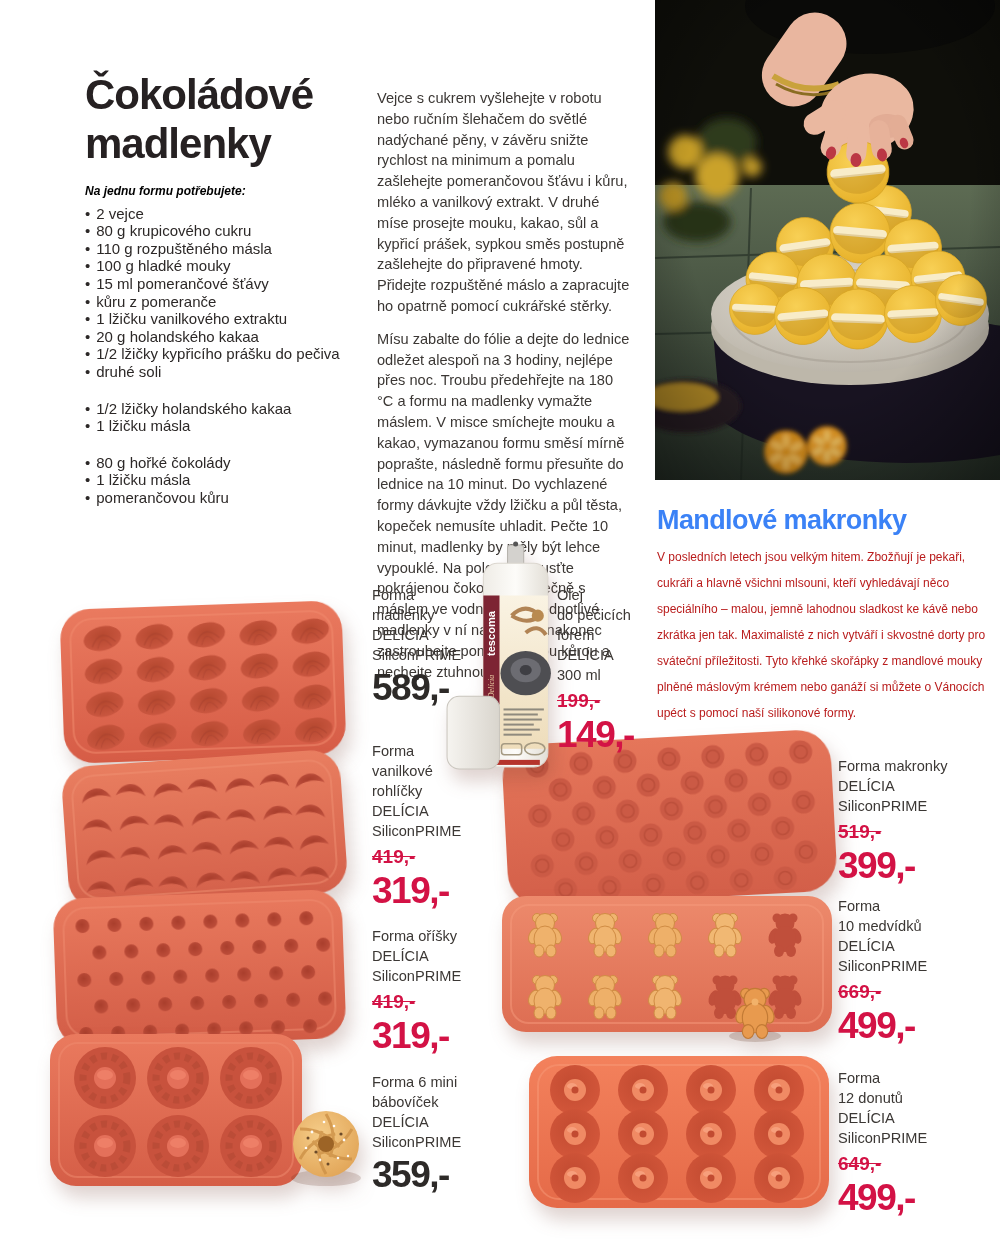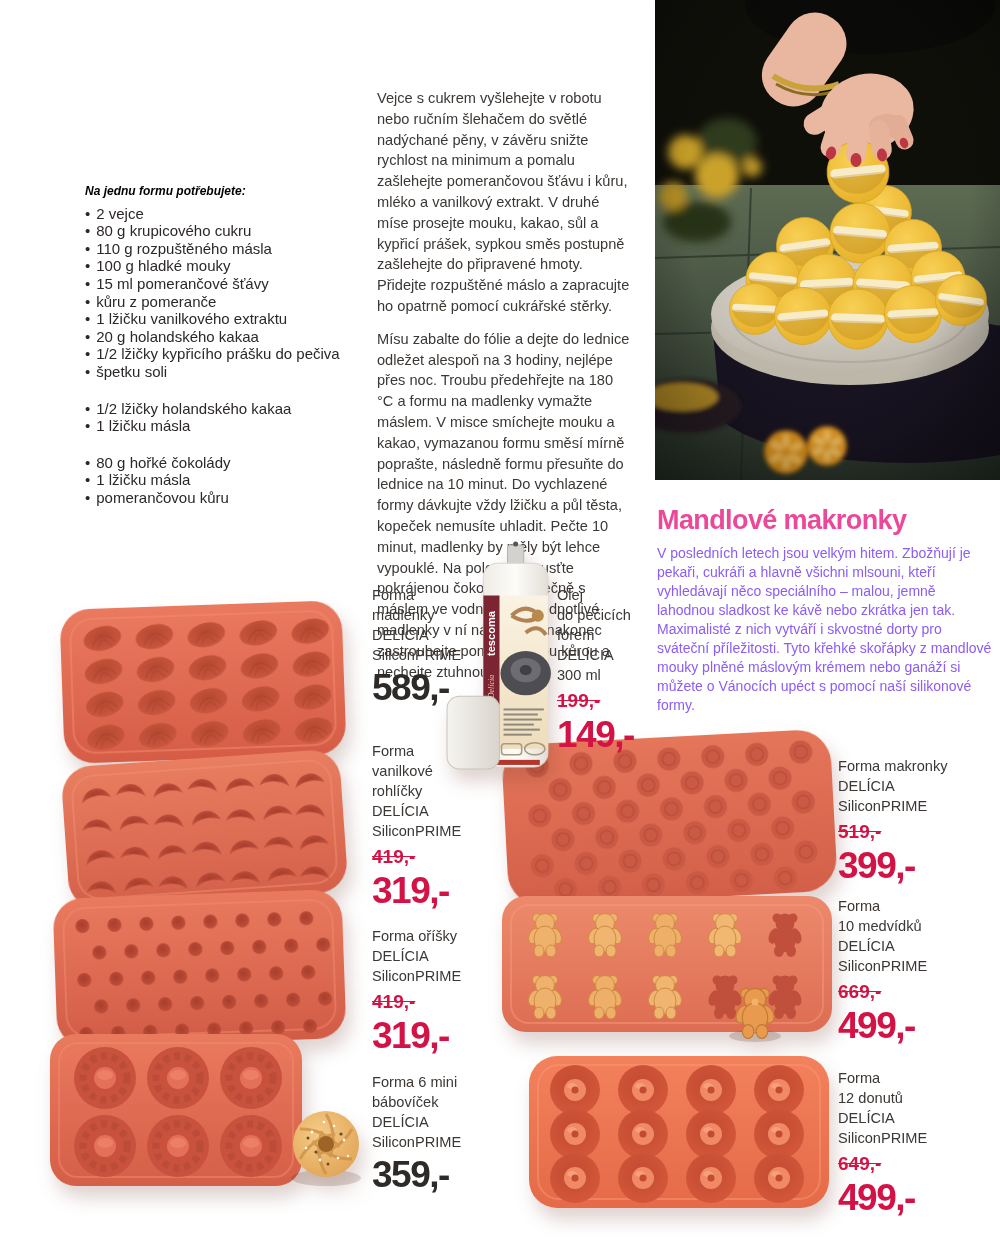--- a/index.html
+++ b/index.html
@@ -6,22 +6,22 @@
   .page{position:relative;width:1000px;height:1250px;background:#fff;overflow:hidden;
         font-family:"Liberation Sans",sans-serif;color:#2e2a28;}
   .abs{position:absolute;}
   .title{font-size:42px;font-weight:800;line-height:49px;letter-spacing:-1px;color:#262122;}
   .grp-h{font-size:12px;font-weight:bold;font-style:italic;margin-bottom:4px;color:#000000;}
   .grp{margin-bottom:19px;}
   .ing{font-size:15px;line-height:17.6px;color:#2c2827;}
   .ing-item .b{margin-right:6px;}
   .bodytxt{font-size:14.6px;line-height:20.8px;color:#3b3734;}
   .bodytxt p{margin:12px;}
-  .sec-title{font-size:27px;font-weight:800;letter-spacing:-0.6px;color:#ec4899;}
-  .mak-body{font-size:14px;line-height:19px;color:#8b5cf6;}
+  .sec-title{font-size:27px;font-weight:800;letter-spacing:-0.6px;color:#3b82f6;}
+  .mak-body{font-size:12px;line-height:26px;color:#b91c1c;}
   .label{font-size:14.6px;line-height:20px;color:#3b3734;}
   .price{font-size:37px;font-weight:bold;letter-spacing:-1.5px;line-height:40px;margin-top:3px;}
   .price.dark{color:#2d2a28;}
   .price.red{color:#d31245;}
   .old{font-size:19px;font-weight:bold;color:#d31245;text-decoration:line-through;line-height:22px;margin-top:5px;}
   .prod{filter:drop-shadow(5px 12px 9px rgba(110,55,40,.22));}
   .tilt-a{transform:rotate(-3deg);}
   .tilt-b{transform:rotate(-4deg);}
   .tilt-c{transform:rotate(-2deg);}
   svg{display:block;}
@@ -149,34 +149,35 @@
             <ellipse cx="172" cy="456" rx="3.5" ry="6"></ellipse>
           <ellipse cx="163" cy="451" rx="3.5" ry="6" transform="rotate(60 163 451)"></ellipse>
             <ellipse cx="164" cy="441" rx="3.5" ry="6" transform="rotate(120 164 441)"></ellipse>
         </g>
       </g>
 
       <rect x="0" y="0" width="345" height="480" fill="url(#hVig)"></rect>
     </svg>
   </div>
 
+  <div class="abs title" style="left:85px;top:70px;width:280px">Čokoládové madlenky</div>
 
   <div class="abs ing" style="left:85px;top:183px;width:285px">
     <div class="grp">
       <div class="grp-h">Na jednu formu potřebujete:</div>
       <div class="ing-item"><span class="b">•</span><span>2 vejce</span></div>
       <div class="ing-item"><span class="b">•</span><span>80 g krupicového cukru</span></div>
       <div class="ing-item"><span class="b">•</span><span>110 g rozpuštěného másla</span></div>
       <div class="ing-item"><span class="b">•</span><span>100 g hladké mouky</span></div>
       <div class="ing-item"><span class="b">•</span><span>15 ml pomerančové šťávy</span></div>
       <div class="ing-item"><span class="b">•</span><span>kůru z pomeranče</span></div>
       <div class="ing-item"><span class="b">•</span><span>1 lžičku vanilkového extraktu</span></div>
       <div class="ing-item"><span class="b">•</span><span>20 g holandského kakaa</span></div>
       <div class="ing-item"><span class="b">•</span><span>1/2 lžičky kypřicího prášku do pečiva</span></div>
-      <div class="ing-item"><span class="b">•</span><span>špetku soli</span></div>
+      <div class="ing-item"><span class="b">•</span><span>druhé soli</span></div>
     </div>
     <div class="grp">
       <div class="ing-item"><span class="b">•</span><span>1/2 lžičky holandského kakaa</span></div>
       <div class="ing-item"><span class="b">•</span><span>1 lžičku másla</span></div>
     </div>
     <div class="grp">
       <div class="ing-item"><span class="b">•</span><span>80 g hořké čokolády</span></div>
       <div class="ing-item"><span class="b">•</span><span>1 lžičku másla</span></div>
       <div class="ing-item"><span class="b">•</span><span>pomerančovou kůru</span></div>
     </div>

